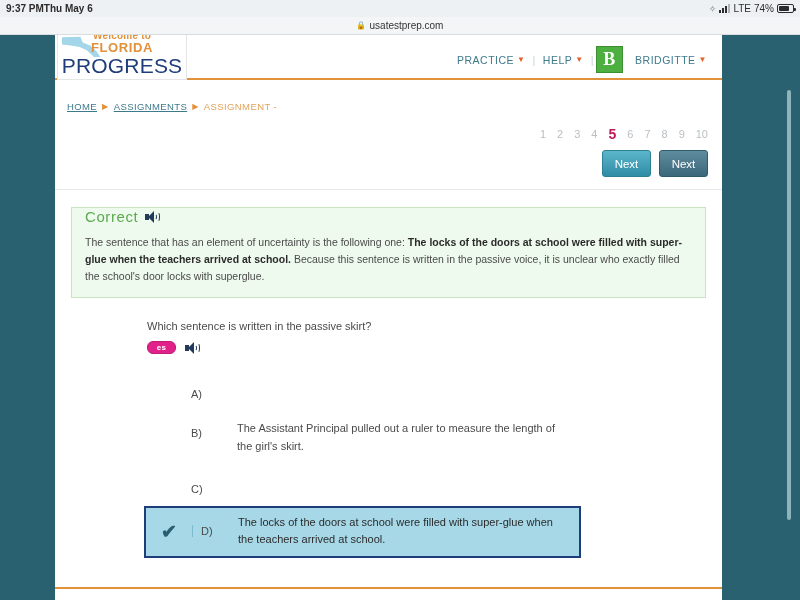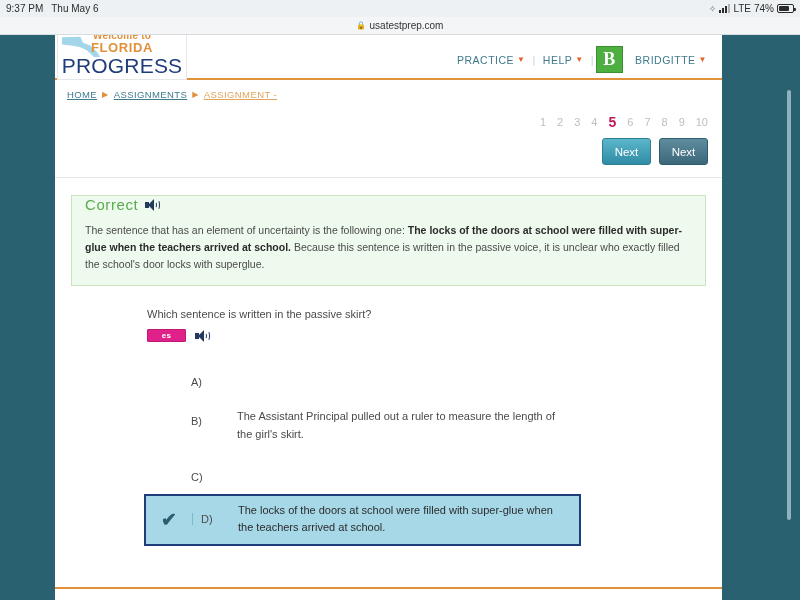--- a/index.html
+++ b/index.html
@@ -12,21 +12,21 @@
 
   
   .status-bar {
     height: 17px; width: 800px;
     background: #eef1f3;
     display: flex; align-items: center;
     font-size: 10px; color: #2b2b2b;
     padding: 0 6px;
     position: relative;
   }
-  .sb-left { display: flex; align-items: center; gap: 8px; font-weight: 400; }
+  .sb-left { display: flex; align-items: center; gap: 0; font-weight: 700; }
   .sb-right { position: absolute; right: 6px; display: flex; align-items: center; gap: 3px; }
   .sb-sync { font-size: 9px; color: #6a6a6a; }
   .sig-bars { display: flex; align-items: flex-end; gap: 1px; height: 9px; }
   .sig-bars i { display: block; width: 2px; background: #2b2b2b; }
   .sig-bars i:nth-child(1){ height: 3px; }
   .sig-bars i:nth-child(2){ height: 5px; }
   .sig-bars i:nth-child(3){ height: 7px; }
   .sig-bars i:nth-child(4){ height: 9px; background:#aeb3b6; }
   .battery {
     width: 17px; height: 9px; border: 1px solid #2b2b2b; border-radius: 2px;
@@ -113,27 +113,27 @@
     width: 27px; height: 27px; background: #4caf3f;
     border: 1px solid #3b8f31;
     color: #fff; font-size: 18px; font-weight: 700;
     display:flex; align-items:center; justify-content:center;
     font-family: "Liberation Serif", serif;
     margin: 0 5px 0 2px;
   }
 
   
   .breadcrumb {
-    padding: 9px 0 0 12px;
+    padding: 21px 0 0 12px;
     font-size: 9.5px; color: #e2913b; letter-spacing: .4px;
     display: flex; align-items: center; gap: 5px;
   }
   .bc-link { color: #3e7a8c; text-decoration: underline; cursor: pointer; }
   .bc-sep { color: #e2913b; font-size: 8px; }
-  .bc-current { color: #e2a45c; text-decoration: underline; }
+  .bc-current { color: #e2a45c; }
 
   
   .pager-row {
     margin-top: 14px;
     display: flex; justify-content: flex-end; align-items: center;
     padding-right: 14px; gap: 11px;
     font-size: 11px; color: #b9bfc3;
   }
   .pg { cursor: pointer; }
   .pg.active { color: #c2185b; font-weight: 700; font-size: 14px; }
@@ -185,21 +185,21 @@
   .correct-text {
     font-size: 10.5px; color: #4a4a4a; line-height: 1.62;
   }
   .correct-text b { color: #2b2b2b; }
 
   
   .q-area { padding: 22px 0 0 92px; }
   .q-text { font-size: 11px; color: #4a4a4a; }
   .q-tools { display: flex; align-items: center; gap: 9px; margin-top: 9px; }
   .es-badge {
-    width: 39px; height: 13px; border-radius: 1px;
+    width: 29px; height: 13px; border-radius: 6px;
     background: #e0218a; color: #fff;
     font-size: 8px; font-weight: 700;
     display: flex; align-items: center; justify-content: center;
     letter-spacing: .3px; cursor: pointer;
     border: 1px solid #c01a76;
   }
 
   
   .answers { margin-top: 18px; }
   .ans {

